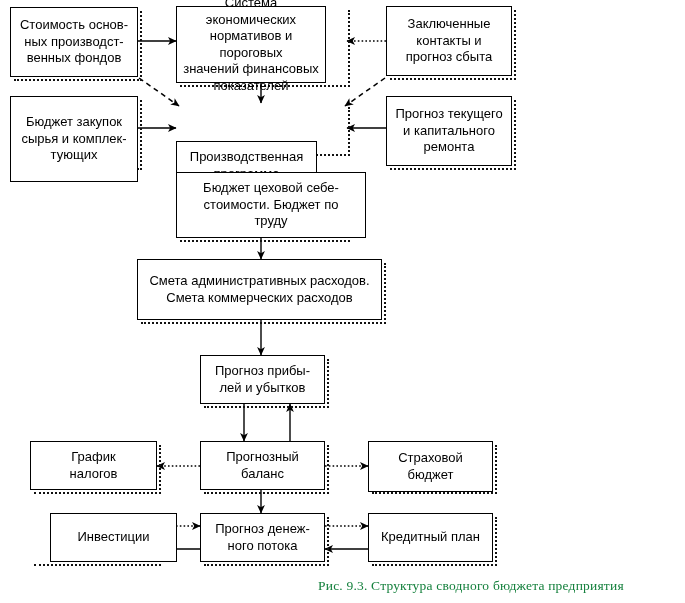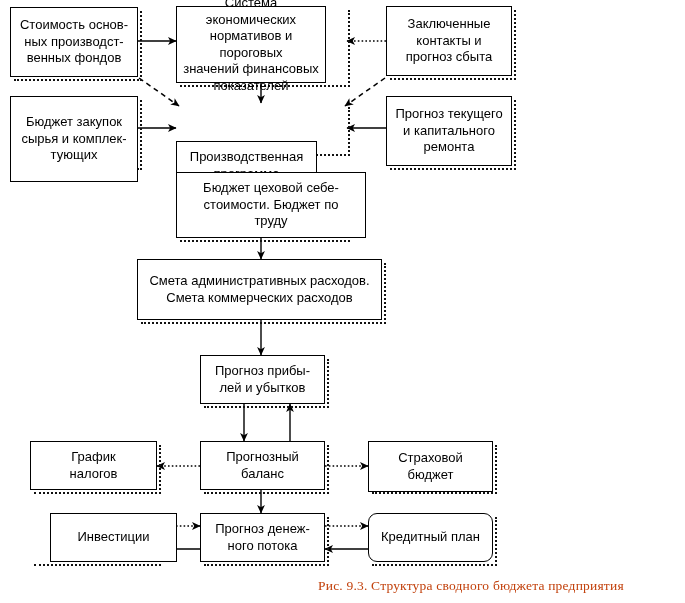--- a/index.html
+++ b/index.html
@@ -55,21 +55,21 @@
     border-right: 2px dotted #111;
     border-bottom: 2px dotted #111;
     box-sizing: border-box;
   }
   #caption {
     position: absolute;
     left: 318px;
     top: 578px;
     font-family: "Liberation Serif", serif;
     font-size: 13.5px;
-    color: #c2410c;
+    color: #15803d;
     letter-spacing: 0.2px;
     white-space: nowrap;
   }
 </style>
 </head>
 <body>
 
 <div id="diagram-root">
 
   <svg id="wires" viewBox="0 0 685 603" xmlns="http://www.w3.org/2000/svg">
@@ -174,19 +174,19 @@
         <span class="label">Страховой
 бюджет</span>
       </div>
       <div class="node" style="left: 30px; top: 513px; width: 127px; height: 49px; margin-left: 20px;">
         <span class="label">Инвестиции</span>
       </div>
       <div class="node" style="left: 200px; top: 513px; width: 125px; height: 49px;">
         <span class="label">Прогноз денеж-
 ного потока</span>
       </div>
-      <div class="node" style="left: 368px; top: 513px; width: 125px; height: 49px; border-radius: 9px;">
+      <div class="node" style="left: 368px; top: 513px; width: 125px; height: 49px;">
         <span class="label">Кредитный план</span>
       </div>
     </div>
 
   <div id="caption">Рис. 9.3. Структура сводного бюджета предприятия</div>
 </div>
 
 </body></html>

